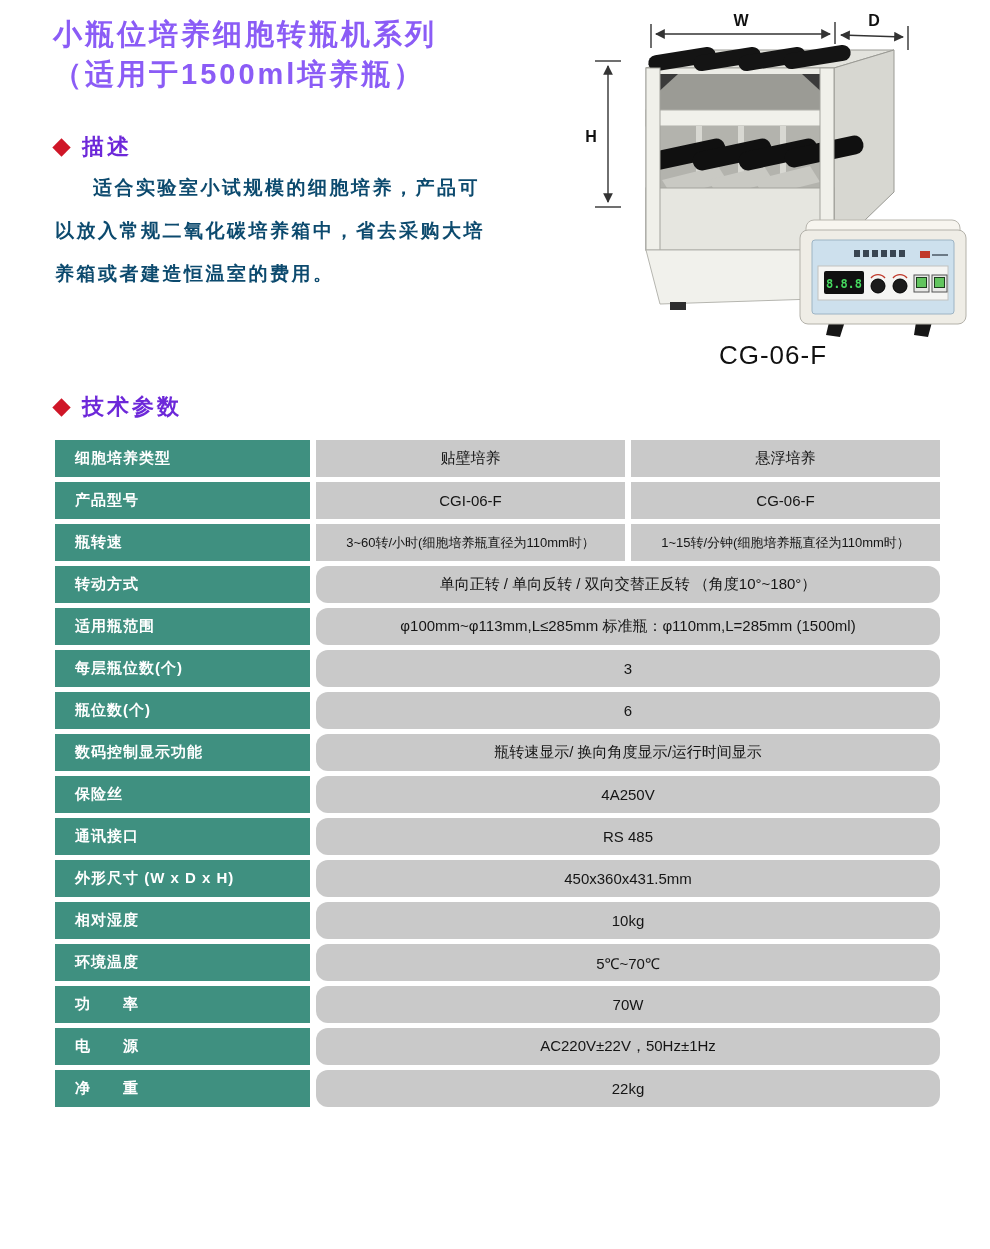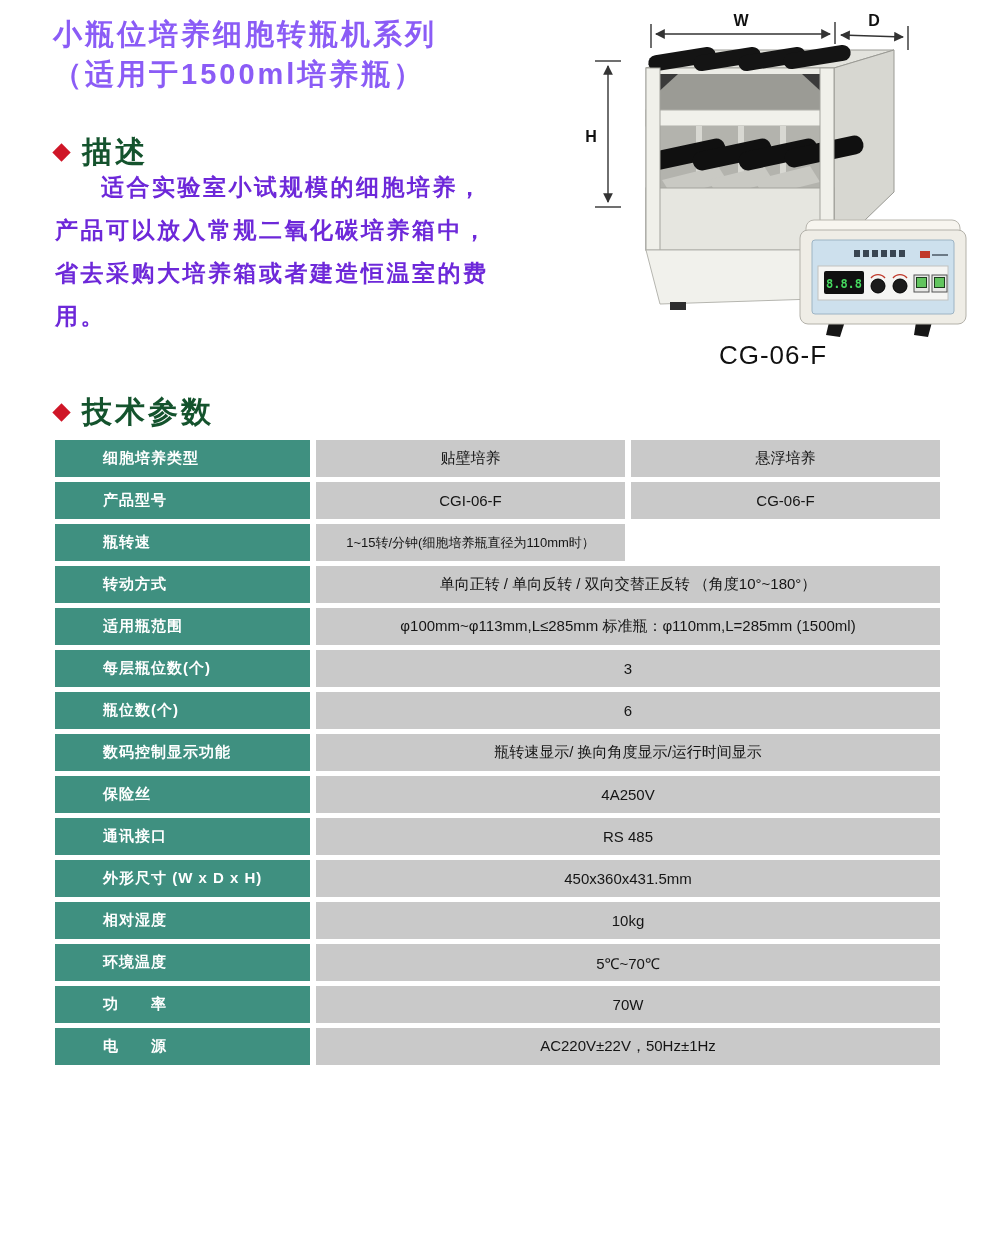--- a/index.html
+++ b/index.html
@@ -18,50 +18,50 @@
   }
 
   
   .section-head { position:absolute; display:flex; align-items:center; gap:14px; }
   .section-head.desc { left:55px; top:132px; }
   .section-head.specs { left:55px; top:392px; }
   .diamond {
     width:13px; height:13px; background:#cf1627; transform:rotate(45deg);
     flex:0 0 13px;
   }
-  .section-head .txt { font-size:30px; font-weight:bold; letter-spacing:3px; color:#14532d; }
+  .section-head .txt { font-size:22px; font-weight:bold; letter-spacing:3px; color:#6d28d9; }
 
   
   .desc-body {
     position:absolute; left:55px; top:166px; width:438px;
-    font-size:23px; line-height:43px; letter-spacing:2.5px; font-weight:600;
-    text-indent:2em; color:#6d28d9;
+    font-size:19px; line-height:43px; letter-spacing:2.5px; font-weight:600;
+    text-indent:2em; color:#0c4a6e;
   }
 
   
   .figure { position:absolute; left:578px; top:4px; width:404px; height:334px; }
   .figure svg { width:100%; height:100%; display:block; }
   .figure-caption {
     position:absolute; left:578px; top:340px; width:390px; text-align:center;
     font-size:26px; letter-spacing:1px; color:#111;
   }
 
   
   .spec-table { position:absolute; left:55px; top:440px; width:885px; }
   .spec-row { display:flex; height:37px; margin-bottom:5px; gap:6px; }
   .spec-label {
     width:255px; flex:0 0 255px; background:#3f9080; color:#ffffff;
     font-size:15px; font-weight:bold; letter-spacing:1px;
-    display:flex; align-items:center; padding-left:48px;
+    display:flex; align-items:center; padding-left:20px;
   }
   .spec-cell {
     background:#c9c9c9; color:#151515; font-size:15px;
     display:flex; align-items:center; justify-content:center; text-align:right;
   }
-  .spec-cell.full { flex:1 1 auto; }
+  .spec-cell.full { flex:1 1 auto;border-radius:12px; }
   .spec-cell.half { width:309px; flex:0 0 309px; }
   .spec-cell.small { font-size:13px; letter-spacing:0; }
 </style>
 </head>
 <body>
 
 <div class="page">
 
   <div class="doc-title">
     <div>小瓶位培养细胞转瓶机系列</div>
@@ -178,20 +178,21 @@
         <div class="spec-cell half">贴壁培养</div>
         <div class="spec-cell half">悬浮培养</div>
       </div>
       <div class="spec-row">
         <div class="spec-label">产品型号</div>
         <div class="spec-cell half">CGI-06-F</div>
         <div class="spec-cell half">CG-06-F</div>
       </div>
       <div class="spec-row">
         <div class="spec-label">瓶转速</div>
+        <div class="spec-cell half small">3~60转/小时(细胞培养瓶直径为110mm时）</div>
         <div class="spec-cell half small">1~15转/分钟(细胞培养瓶直径为110mm时）</div>
       </div>
       <div class="spec-row">
         <div class="spec-label">转动方式</div>
         <div class="spec-cell full">单向正转 / 单向反转 / 双向交替正反转 （角度10°~180°）</div>
       </div>
       <div class="spec-row">
         <div class="spec-label">适用瓶范围</div>
         <div class="spec-cell full">φ100mm~φ113mm,L≤285mm 标准瓶：φ110mm,L=285mm (1500ml)</div>
       </div>
@@ -228,15 +229,19 @@
         <div class="spec-cell full">5℃~70℃</div>
       </div>
       <div class="spec-row">
         <div class="spec-label">功　　率</div>
         <div class="spec-cell full">70W</div>
       </div>
       <div class="spec-row">
         <div class="spec-label">电　　源</div>
         <div class="spec-cell full">AC220V±22V，50Hz±1Hz</div>
       </div>
+      <div class="spec-row">
+        <div class="spec-label">净　　重</div>
+        <div class="spec-cell full">22kg</div>
+      </div>
     </div>
 
 </div>
 
 </body></html>

